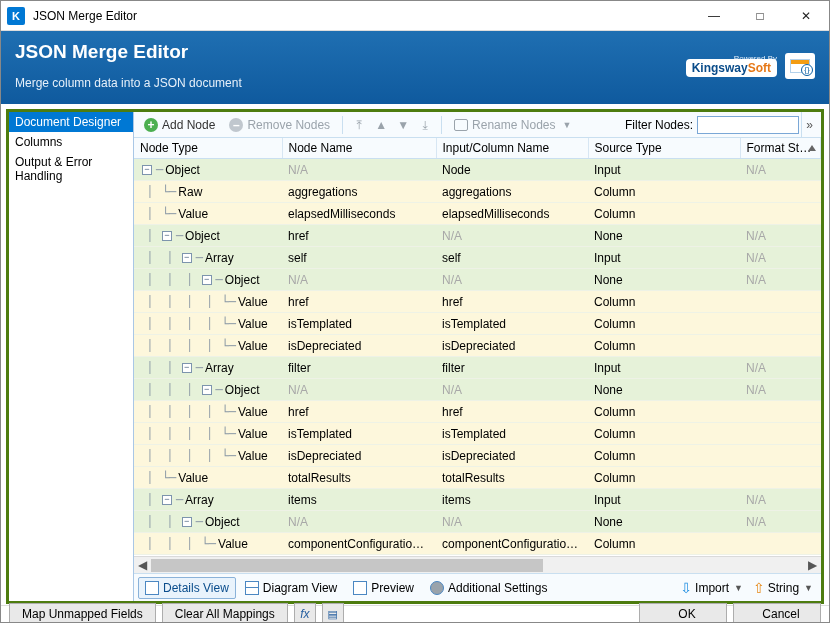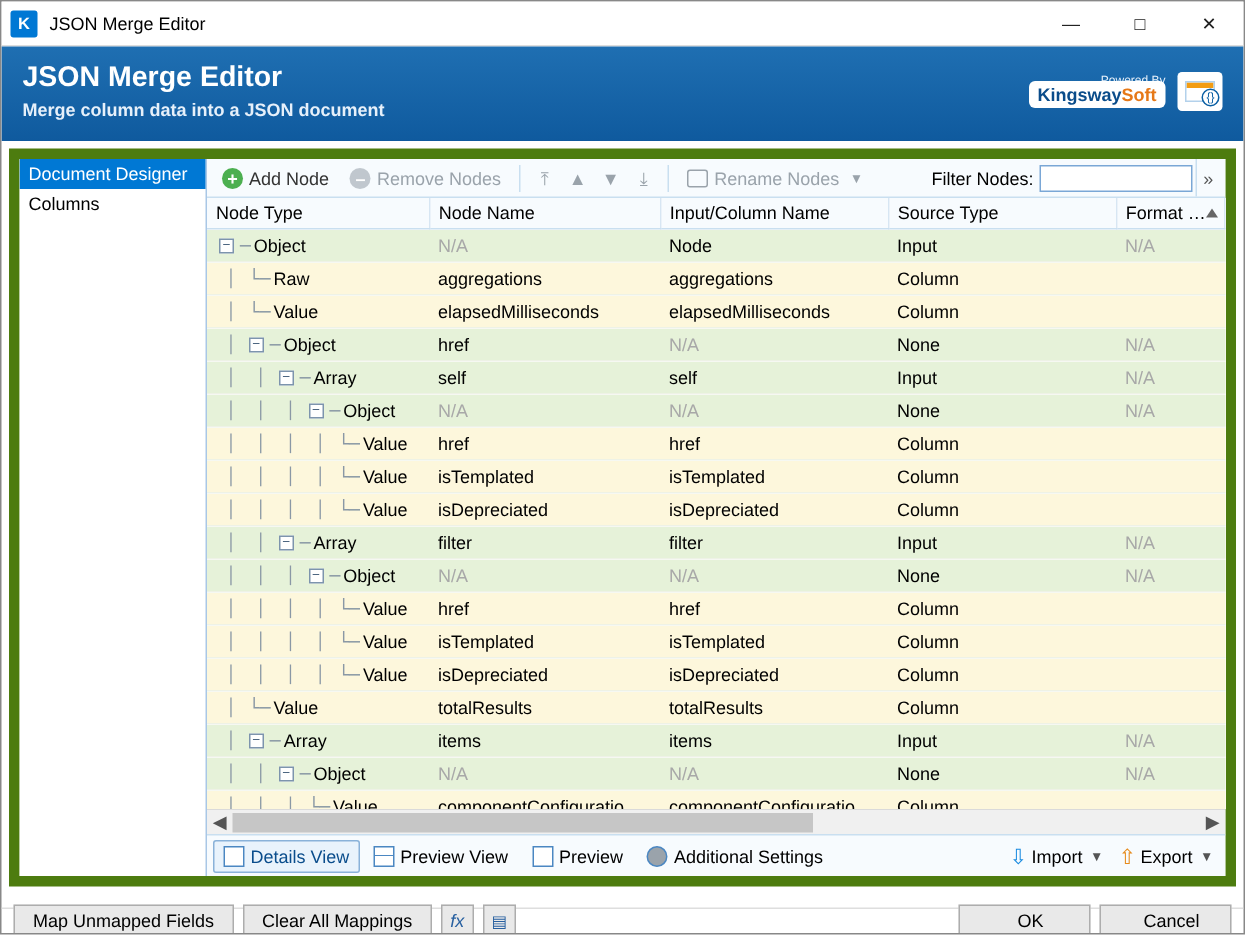--- a/index.html
+++ b/index.html
@@ -3,31 +3,31 @@
 <meta charset="utf-8">
 <style>
 * { box-sizing: border-box; margin: 0; padding: 0; font-family: "Segoe UI", Tahoma, sans-serif; font-size: 12px; }
 body { background: #fff; width: 830px; height: 623px; display: flex; flex-direction: column; border: 1px solid #888; overflow: hidden; }
 .titlebar { height: 30px; display: flex; align-items: center; background: #fff; border-bottom: 1px solid #ddd; }
 .titlebar .app-icon { width: 18px; height: 18px; margin: 0 6px; background: #0078d4; color: #fff; display: flex; align-items: center; justify-content: center; font-weight: bold; font-size: 11px; border-radius: 2px; }
 .titlebar .title { flex: 1; padding-left: 2px; }
 .titlebar .win-btn { width: 46px; height: 30px; display: flex; align-items: center; justify-content: center; color: #222; }
 .header { background: linear-gradient(#1f6fb2, #0f5a9e); color: #fff; padding: 10px 14px 14px 14px; display: flex; align-items: center; }
 .header .htitle { font-size: 19px; font-weight: 600; }
-.header .hsub { font-size: 12px; margin-top: 3px; color: #e6f0fa; font-weight: bold; }
+.header .hsub { font-size: 12px; margin-top: 13px; color: #e6f0fa; }
 .header .hleft { flex: 1; }
 .header .logo { display: flex; align-items: center; gap: 8px; }
 .logo-badge { background: #fff; border-radius: 4px; padding: 2px 6px; color: #0a4c8a; font-weight: bold; font-size: 14px; display: flex; align-items: flex-start; }
 .logo-badge .orange { color: #e67817; }
 .logo-powered { font-size: 8px; color: #e6f0fa; margin-bottom: -4px; }
 .logo-wrap { display: flex; flex-direction: column; align-items: flex-end; }
 .logo-addon { width: 30px; height: 26px; background: #fff; border-radius: 3px; display: flex; align-items: center; justify-content: center; }
 .logo-addon-inner { width:20px; height:14px; background: linear-gradient(#f39c12 0 4px, #fff 4px 14px); border:1px solid #b3d1eb; position:relative;}
 .logo-addon-inner::after{content:"{}";position:absolute;right:-4px;bottom:-4px;font-size:8px;color:#0a5fa3;background:#fff;border:1px solid #0a5fa3;border-radius:50%;width:10px;height:10px;display:flex;align-items:center;justify-content:center;}
-.main { flex: 1; display: flex; border: 7px solid #4d7c0f; margin: 5px 5px 14px 5px; overflow: hidden; }
+.main { flex: 1; display: flex; border: 3px solid #4d7c0f; margin: 5px 5px 1px 5px; overflow: hidden; }
 .sidebar { width: 125px; border-right: 1px solid #a9c7e6; background: #fff; }
 .sidebar .tab { padding: 3px 6px; cursor: default; }
 .sidebar .tab.active { background: #0078d4; color: #fff; }
 .content { flex: 1; display: flex; flex-direction: column; overflow: hidden; }
 .toolbar { height: 26px; border-bottom: 1px solid #c9dff0; display: flex; align-items: center; padding: 0 4px; gap: 2px; background: #f7fbfe;}
 .tbtn { display: flex; align-items: center; gap: 4px; padding: 2px 6px; border-radius: 2px; color: #333; }
 .tbtn.disabled { color: #9aa3ab; }
 .tbtn .ico { width: 14px; height: 14px; display: inline-flex; align-items: center; justify-content: center; font-size: 12px; border-radius: 50%; }
 .ico.add { background: #4caf50; color: #fff; font-weight: bold; }
 .ico.rem { background: #c0c7ce; color: #fff; font-weight: bold; }
@@ -100,20 +100,21 @@
     <div class="logo-addon">
         <div class="logo-addon-inner"></div>
       </div>
   </div>
 </div>
 
 <div class="main">
   <div class="sidebar">
     <div class="tab active">Document Designer</div>
     <div class="tab">Columns</div>
+    <div class="tab">Output &amp; Error Handling</div>
   </div>
   <div class="content">
     <div class="toolbar">
       <div class="tbtn">
           <span class="ico add">+</span>
           <span>Add Node</span>
         </div>
       <div class="tbtn disabled">
           <span class="ico rem">–</span>
           <span>Remove Nodes</span>
@@ -409,39 +410,39 @@
       <div class="arrow">▶</div>
     </div>
 
     <div class="tabstrip">
       <div class="tabbtn active">
           <span class="sm-ico"></span>
           <span>Details View</span>
         </div>
       <div class="tabbtn">
           <span class="sm-ico diagram"></span>
-          <span>Preview View</span>
+          <span>Diagram View</span>
         </div>
       <div class="tabbtn">
           <span class="sm-ico preview"></span>
           <span>Preview</span>
         </div>
       <div class="tabbtn">
           <span class="sm-ico gear"></span>
           <span>Additional Settings</span>
         </div>
       <div class="spacer"></div>
       <div class="impexp">
           <span class="imp-ico">⇩</span>
           <span>Import</span>
           <span class="dd">▼</span>
         </div>
       <div class="impexp">
           <span class="exp-ico">⇧</span>
-          <span>Export</span>
+          <span>String</span>
           <span class="dd">▼</span>
         </div>
     </div>
   </div>
 </div>
 
 <div class="footer">
   <div class="btn">Map Unmapped Fields</div>
   <div class="btn">Clear All Mappings</div>
   <div class="iconbtn">

